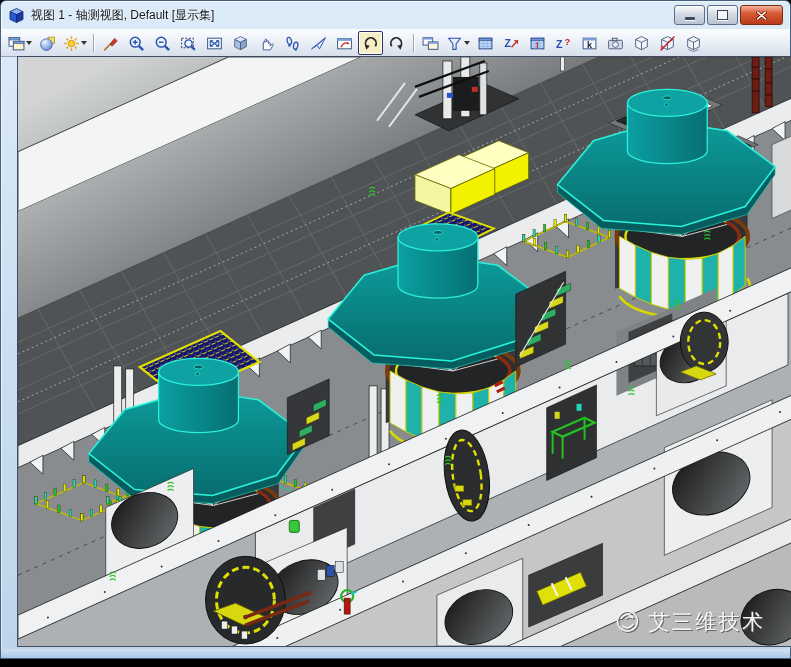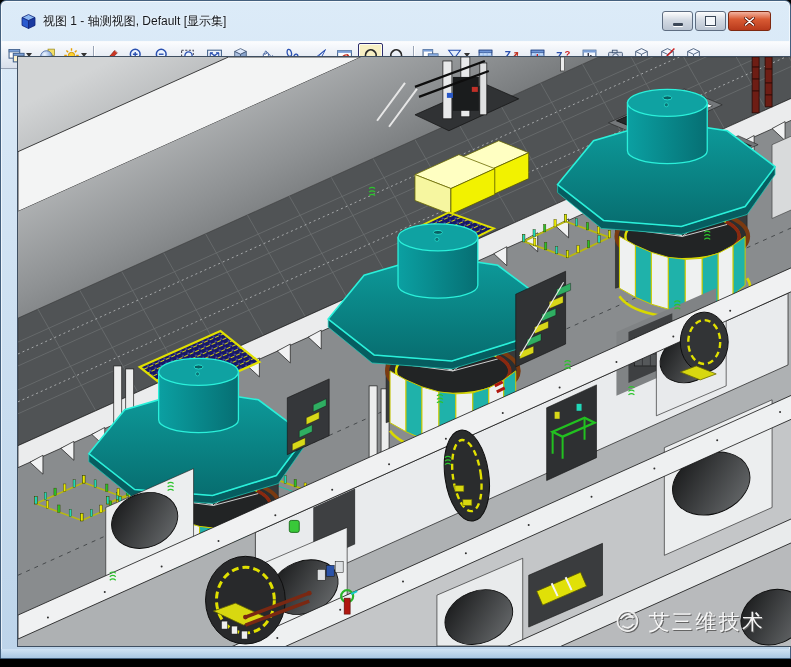--- a/index.html
+++ b/index.html
@@ -1,20 +1,20 @@
 <!DOCTYPE html>
 <html><head>
 <meta charset="utf-8">
 <style>
   html,body{margin:0;padding:0;background:#000;font-family:"Liberation Sans",sans-serif;}
   #stage{position:relative;width:791px;height:667px;background:#000;overflow:hidden;}
   .window{position:absolute;left:0;top:0;width:789px;height:657px;border:1px solid #44607e;
     border-radius:6px 6px 0 0;background:linear-gradient(#dcebf8,#bdd4ea);
     box-shadow:inset 0 0 0 1px rgba(255,255,255,.65);}
-  .titlebar{height:40px;display:flex;align-items:center;padding:0 19px;gap:6px;}
+  .titlebar{height:28px;display:flex;align-items:center;padding:0 7px;gap:6px;}
   .title-icon{width:17px;height:17px;flex:0 0 auto;}
   .title{font-size:12px;color:#14171c;text-shadow:0 0 3px #fff;white-space:nowrap;}
   .controls{margin-left:auto;display:flex;align-items:flex-start;padding-top:0;}
   .wbtn{width:29px;height:18px;border:1px solid #5e6d81;border-radius:3px;margin-left:2px;
     background:linear-gradient(#fdfdfd,#d3dae3 45%,#bac4d1);display:flex;align-items:center;justify-content:center;}
   .wbtn.close{width:41px;background:linear-gradient(#f2b3a0,#d95b34 40%,#b83a1c);border-color:#7e2810;}
   .glyph-min{width:10px;height:3px;background:#3c4858;border-radius:1px;margin-top:6px;box-shadow:0 1px 0 #fff;}
   .glyph-rest{width:9px;height:8px;border:1.4px solid #3c4858;box-shadow:0 1px 0 #fff;background:#f4f7fa;}
   .toolbar{height:26px;background:linear-gradient(#fbfcfe,#e4eaf3 65%,#d7dfeb);
     border-top:1px solid #f8fafc;border-bottom:1px solid #96a1b3;

